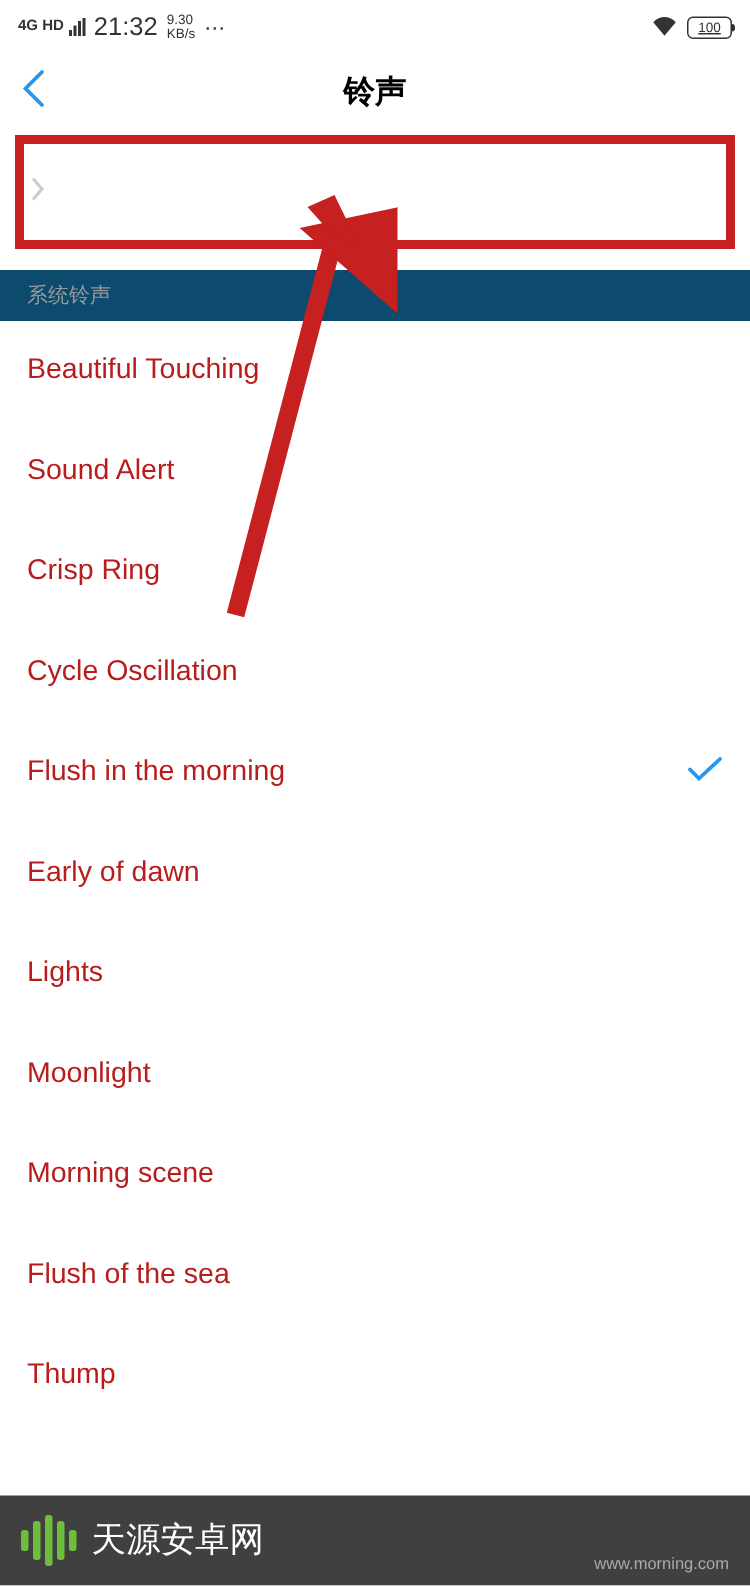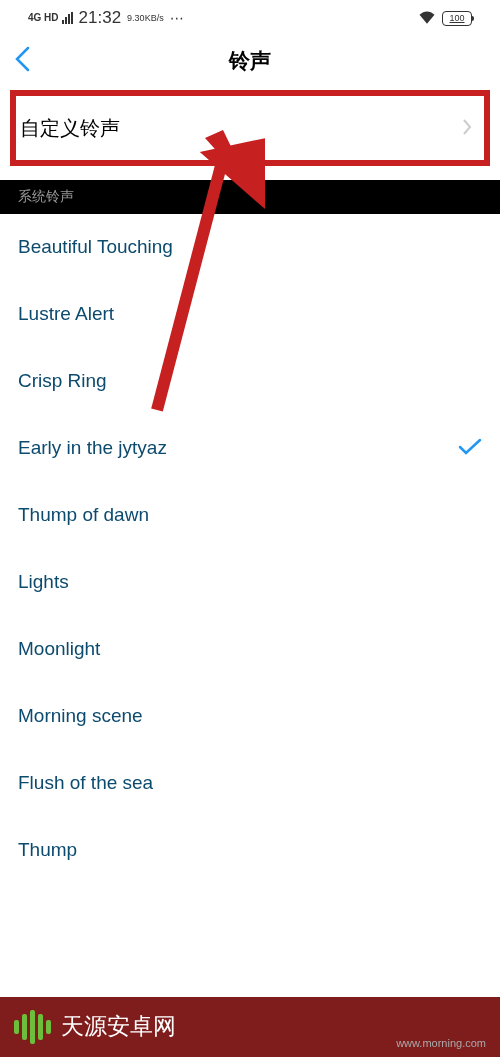--- a/index.html
+++ b/index.html
@@ -13,21 +13,21 @@
       height: 1057px;
       background: #ffffff;
       position: relative;
       overflow: hidden;
     }
     .status-bar {
       height: 36px;
       display: flex;
       align-items: center;
       justify-content: space-between;
-      padding: 0 28px;
+      padding: 0 12px;
       font-size: 13px;
       color: #333;
     }
     .status-left {
       display: flex;
       align-items: center;
       gap: 6px;
     }
     .signal-text {
       font-size: 10px;
@@ -123,58 +123,58 @@
     }
     .custom-label {
       font-size: 20px;
       color: #000;
     }
     .chevron-right {
       color: #ccc;
       font-size: 24px;
     }
     .section-header {
-      background: #000000;
+      background: #0c4a6e;
       color: #999;
       font-size: 14px;
       padding: 8px 18px;
       margin-top: 14px;
     }
     .ringtone-list {
       list-style: none;
     }
     .ringtone-item {
       height: 67px;
       display: flex;
       align-items: center;
       justify-content: space-between;
       padding: 0 18px;
       font-size: 19px;
-      color: #0c4a6e;
+      color: #b91c1c;
       border-bottom: 0.5px solid transparent;
     }
     .checkmark {
       color: #2196f3;
       font-size: 24px;
       font-weight: bold;
     }
     .annotation-arrow {
       position: absolute;
       left: 145px;
       top: 130px;
       pointer-events: none;
       z-index: 5;
     }
     .footer-bar {
       position: absolute;
       bottom: 0;
       left: 0;
       right: 0;
       height: 60px;
-      background: #7f1d1d;
+      background: #404040;
       display: flex;
       align-items: center;
       padding: 0 14px;
       color: #fff;
     }
     .footer-logo {
       display: flex;
       align-items: center;
       gap: 2px;
       margin-right: 10px;
@@ -220,21 +220,21 @@
     <div style="display:flex;align-items:center;gap:3px;">
       <span class="signal-text">4G HD</span>
       <div class="signal-bars">
         <span></span>
           <span></span>
           <span></span>
           <span></span>
       </div>
     </div>
     <span class="time-text">21:32</span>
-    <div style="display:flex;flex-direction:row;line-height:1;">
+    <div style="display:flex;flex-direction:column;line-height:1;">
       <span class="speed-text">9.30</span>
       <span class="speed-text">KB/s</span>
     </div>
     <span class="dots">⋯</span>
   </div>
   <div class="status-right">
     <span class="wifi-icon">
       <svg viewBox="0 0 24 18">
           <path d="M12 18 L2 6 C8 0 16 0 22 6 Z" fill="#333"></path>
         </svg>
@@ -248,21 +248,20 @@
 <div class="nav-header">
   <span class="back-btn">
     <svg width="16" height="26" viewBox="0 0 16 26">
         <path d="M14 2 L3 13 L14 24" stroke="#2196f3" stroke-width="2.5" fill="none" stroke-linecap="round"></path>
       </svg>
   </span>
   <span class="nav-title">铃声</span>
 </div>
 
 <div class="custom-row">
-  <span class="custom-label">自定义铃声</span>
   <span class="chevron-right">
     <svg width="10" height="18" viewBox="0 0 10 18">
         <path d="M2 2 L8 9 L2 16" stroke="#ccc" stroke-width="2" fill="none"></path>
       </svg>
   </span>
 </div>
 
 <svg class="annotation-arrow" width="120" height="290">
   <defs>
     <marker id="ahead" markerWidth="12" markerHeight="12" refX="6" refY="2" orient="auto">
@@ -273,35 +272,38 @@
   <path d="M60 8 L78 0 L95 35 L78 28 Z" fill="#c62020"></path>
 </svg>
 
 <div class="section-header">系统铃声</div>
 
 <ul class="ringtone-list">
   <li class="ringtone-item">
     <span>Beautiful Touching</span>
   </li>
   <li class="ringtone-item">
-    <span>Lustre Alert</span>
+    <span>Sound Alert</span>
   </li>
   <li class="ringtone-item">
     <span>Crisp Ring</span>
   </li>
   <li class="ringtone-item">
-    <span>Early in the jytyaz</span>
+    <span>Cycle Oscillation</span>
+  </li>
+  <li class="ringtone-item">
+    <span>Flush in the morning</span>
     <span class="checkmark">
       <svg width="24" height="18" viewBox="0 0 24 18">
           <path d="M2 9 L8 15 L22 2" stroke="#2196f3" stroke-width="2.5" fill="none" stroke-linecap="round"></path>
         </svg>
     </span>
   </li>
   <li class="ringtone-item">
-    <span>Thump of dawn</span>
+    <span>Early of dawn</span>
   </li>
   <li class="ringtone-item">
     <span>Lights</span>
   </li>
   <li class="ringtone-item">
     <span>Moonlight</span>
   </li>
   <li class="ringtone-item">
     <span>Morning scene</span>
   </li>

